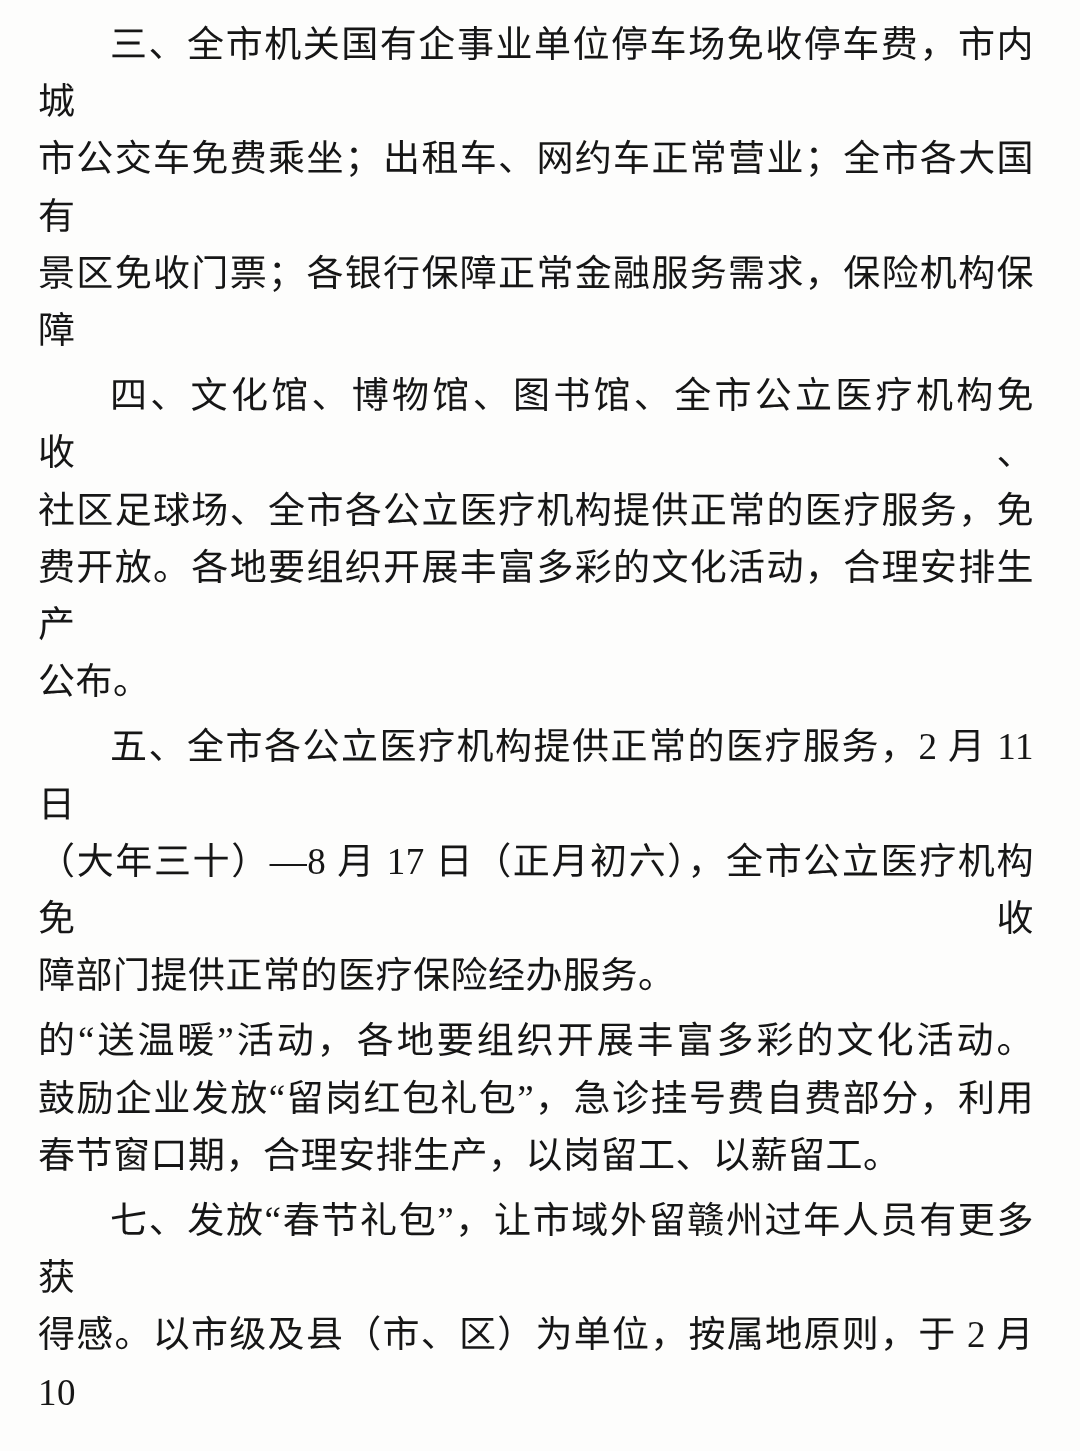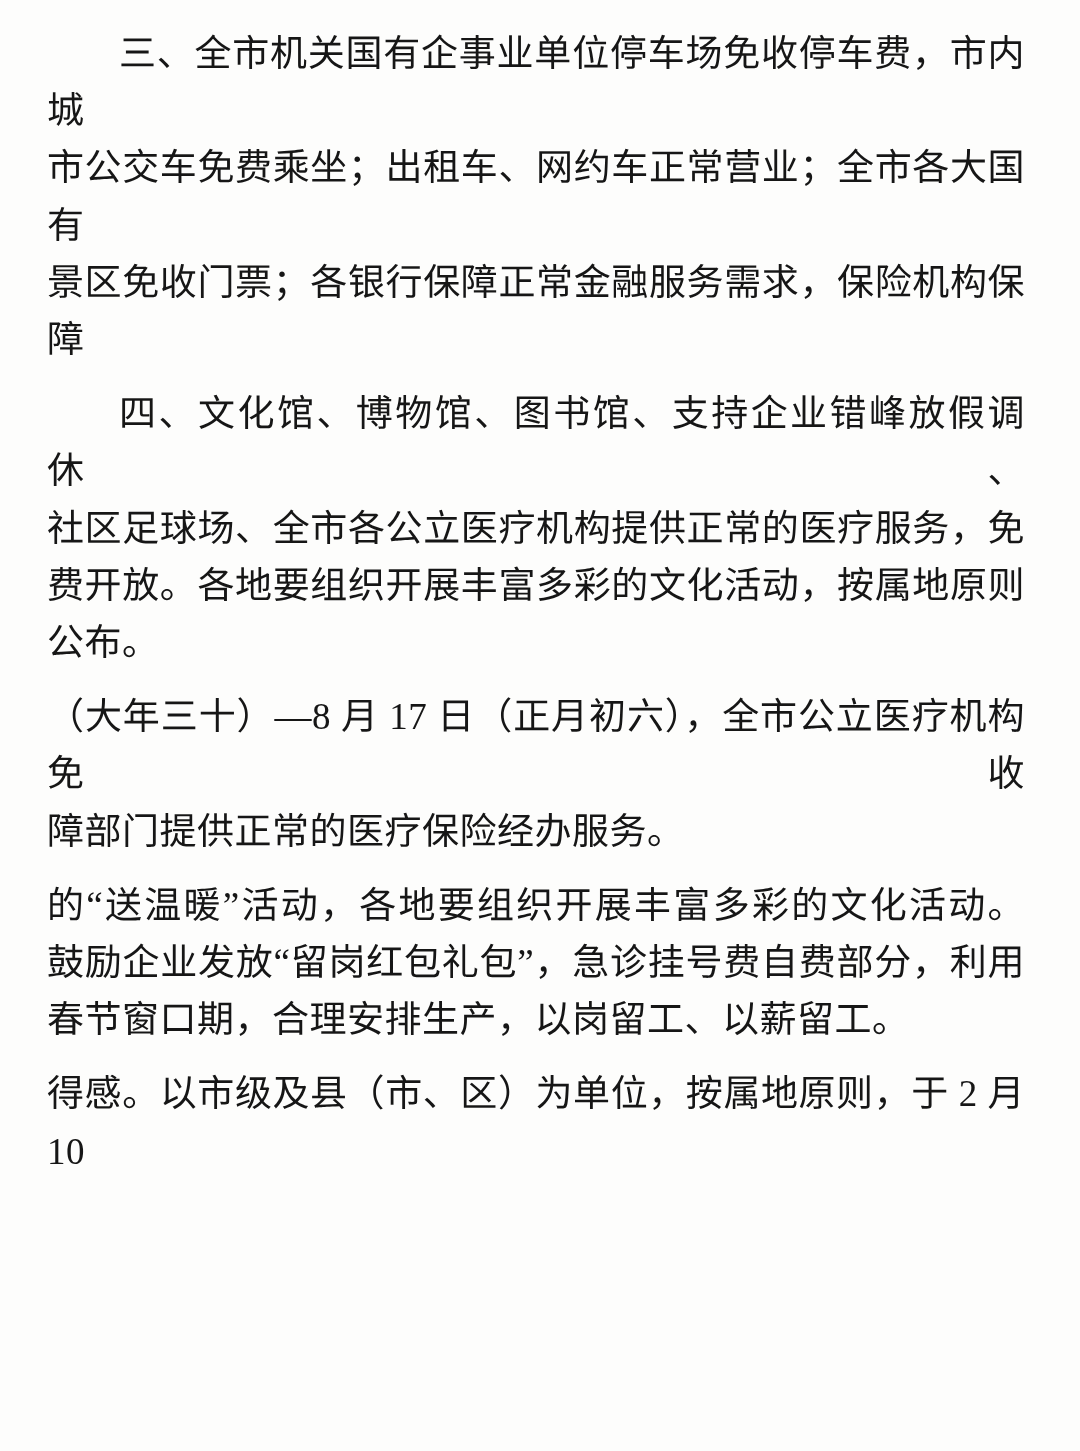--- a/index.html
+++ b/index.html
@@ -17,21 +17,21 @@
     width: 1080px;
     height: 1451px;
     padding: 8px 38px 0 30px;
     background: #fdfdfc;
     font-family: "Liberation Serif", "DejaVu Serif", serif;
     font-size: 37px;
     line-height: 57.2px;
     color: #161616;
   }
   .notice-item {
-    margin: 17px;
+    margin: 8px;
     padding: 0;
   }
   .line {
     margin: 0;
     padding: 0;
     text-align: justify;
     text-justify: inter-character;
     letter-spacing: 0.5px;
   }
   .line.fill {
@@ -44,30 +44,32 @@
 </head>
 <body style="background: rgb(253, 253, 252);">
 
 <div class="page" style="background: rgb(253, 253, 252); color: rgb(22, 22, 22);">
     <section class="notice-item">
       <p class="line indent fill">三、全市机关国有企事业单位停车场免收停车费，市内城</p>
       <p class="line fill">市公交车免费乘坐；出租车、网约车正常营业；全市各大国有</p>
       <p class="line fill">景区免收门票；各银行保障正常金融服务需求，保险机构保障</p>
     </section>
     <section class="notice-item">
-      <p class="line indent fill">四、文化馆、博物馆、图书馆、支持企业错峰放假调休、</p>
+      <p class="line indent fill">四、文化馆、博物馆、图书馆、全市公立医疗机构免收、</p>
       <p class="line fill">社区足球场、全市各公立医疗机构提供正常的医疗服务，免</p>
-      <p class="line fill">费开放。各地要组织开展丰富多彩的文化活动，按属地原则</p>
+      <p class="line fill">费开放。各地要组织开展丰富多彩的文化活动，合理安排生产</p>
       <p class="line">公布。</p>
     </section>
     <section class="notice-item">
+      <p class="line indent fill">五、全市各公立医疗机构提供正常的医疗服务，2 月 11 日</p>
       <p class="line fill">（大年三十）—8 月 17 日（正月初六），全市公立医疗机构免收</p>
       <p class="line">障部门提供正常的医疗保险经办服务。</p>
     </section>
     <section class="notice-item">
       <p class="line fill">的“送温暖”活动，各地要组织开展丰富多彩的文化活动。</p>
       <p class="line fill">鼓励企业发放“留岗红包礼包”，急诊挂号费自费部分，利用</p>
       <p class="line">春节窗口期，合理安排生产，以岗留工、以薪留工。</p>
     </section>
     <section class="notice-item">
+      <p class="line indent fill">七、发放“春节礼包”，让市域外留赣州过年人员有更多获</p>
       <p class="line fill">得感。以市级及县（市、区）为单位，按属地原则，于 2 月 10</p>
     </section>
   </div>
 
 </body></html>

